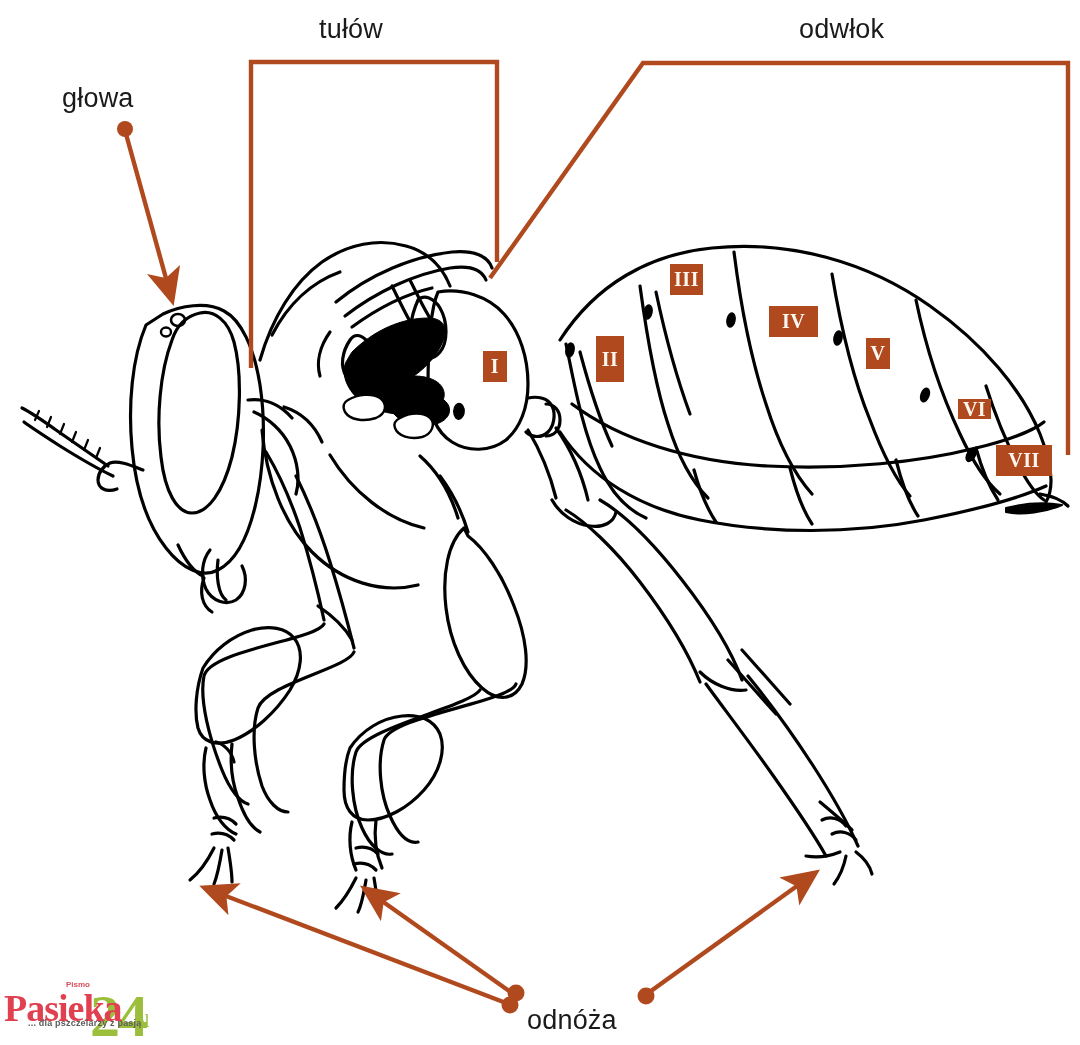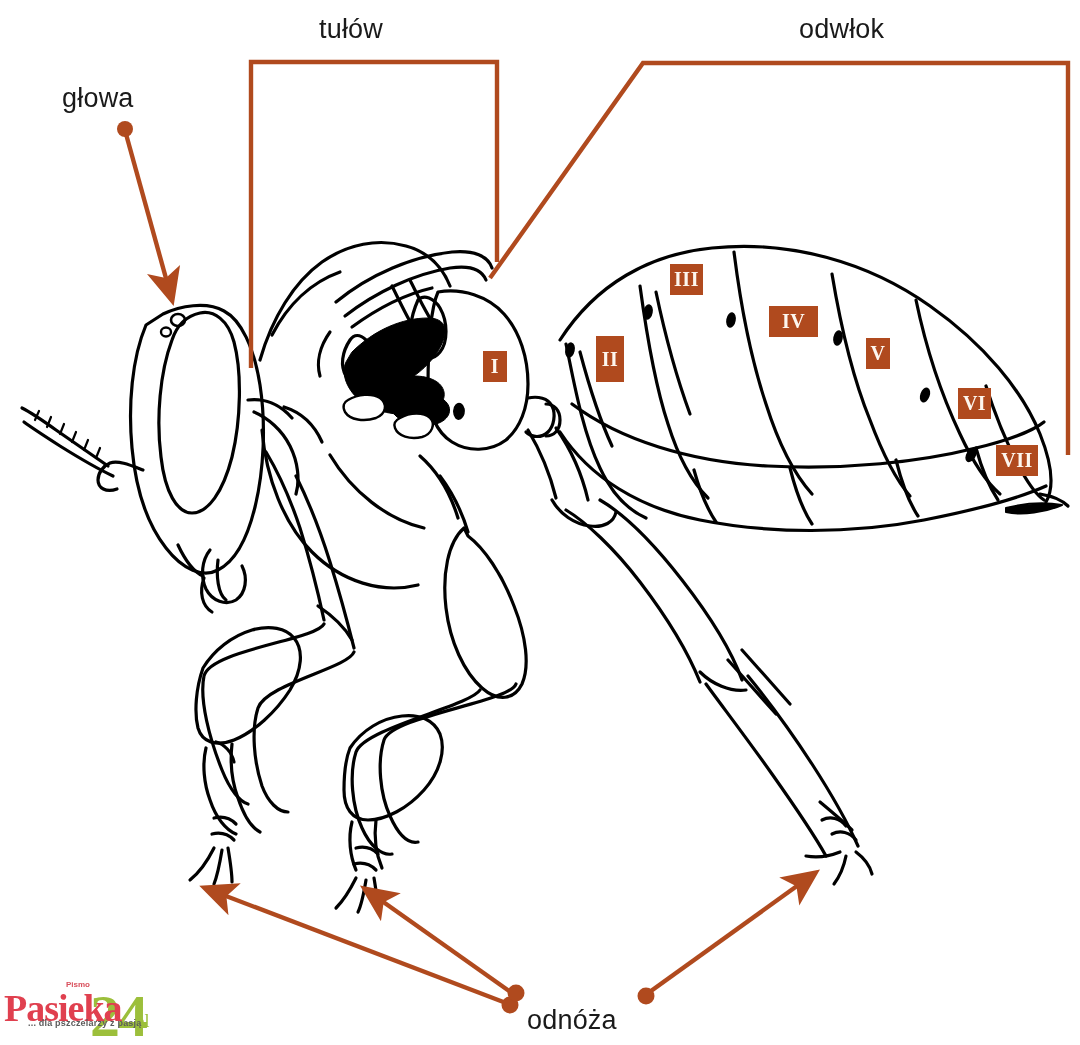--- a/index.html
+++ b/index.html
@@ -307,22 +307,22 @@
   <div class="anno-label" style="left:62px; top:83px;">głowa</div>
   <div class="anno-label" style="left:319px; top:14px;text-align:right;">tułów</div>
   <div class="anno-label" style="left:799px; top:14px;">odwłok</div>
   <div class="anno-label" style="left:527px; top:1005px;">odnóża</div>
 
   <div class="seg-badge" style="left:483px; top:351px; width:24px; height:31px;">I</div>
   <div class="seg-badge" style="left:596px; top:336px; width:28px; height:46px;">II</div>
   <div class="seg-badge" style="left:670px; top:264px; width:33px; height:31px;">III</div>
   <div class="seg-badge" style="left:769px; top:306px; width:49px; height:31px;">IV</div>
   <div class="seg-badge" style="left:866px; top:338px; width:24px; height:31px;">V</div>
-  <div class="seg-badge" style="left:958px; top:388px; width:33px; height:31px;">VI</div>
-  <div class="seg-badge" style="left:996px; top:445px; width:42px; height:31px;">VII</div>
+  <div class="seg-badge" style="left:958px; top:399px; width:33px; height:20px;">VI</div>
+  <div class="seg-badge" style="left:996px; top:445px; width:56px; height:31px;">VII</div>
 
   <div id="brand-logo">
     <div class="logo-pismo">Pismo</div>
     <div class="logo-24">24</div>
     <div class="logo-pasieka">Pasieka</div>
     <div class="logo-pl">.pl</div>
     <div class="logo-tagline">... dla pszczelarzy z pasją</div>
   </div>
 
 </div>

